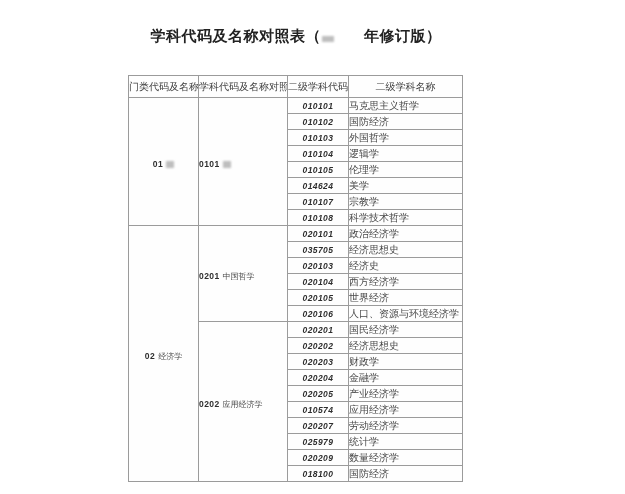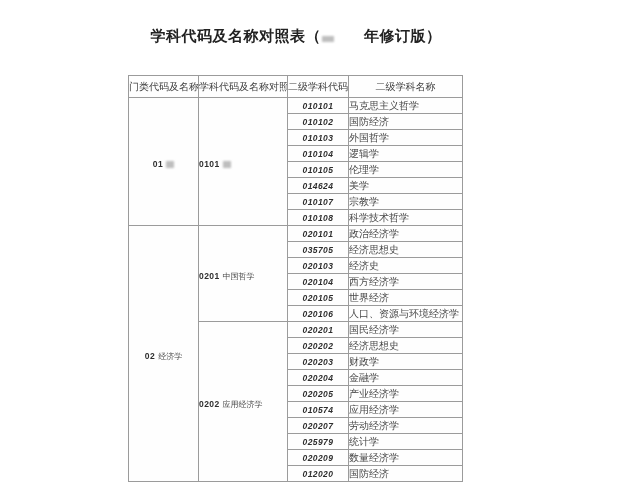--- a/index.html
+++ b/index.html
@@ -161,19 +161,19 @@
         </tr>
         <tr>
           <td class="code-cell">025979</td>
           <td class="name-cell">统计学</td>
         </tr>
         <tr>
           <td class="code-cell">020209</td>
           <td class="name-cell">数量经济学</td>
         </tr>
         <tr>
-          <td class="code-cell">012020</td>
+          <td class="code-cell">018100</td>
           <td class="name-cell">国防经济</td>
         </tr>
       </tbody>
   </table>
 
 </div>
 
 </body></html>

